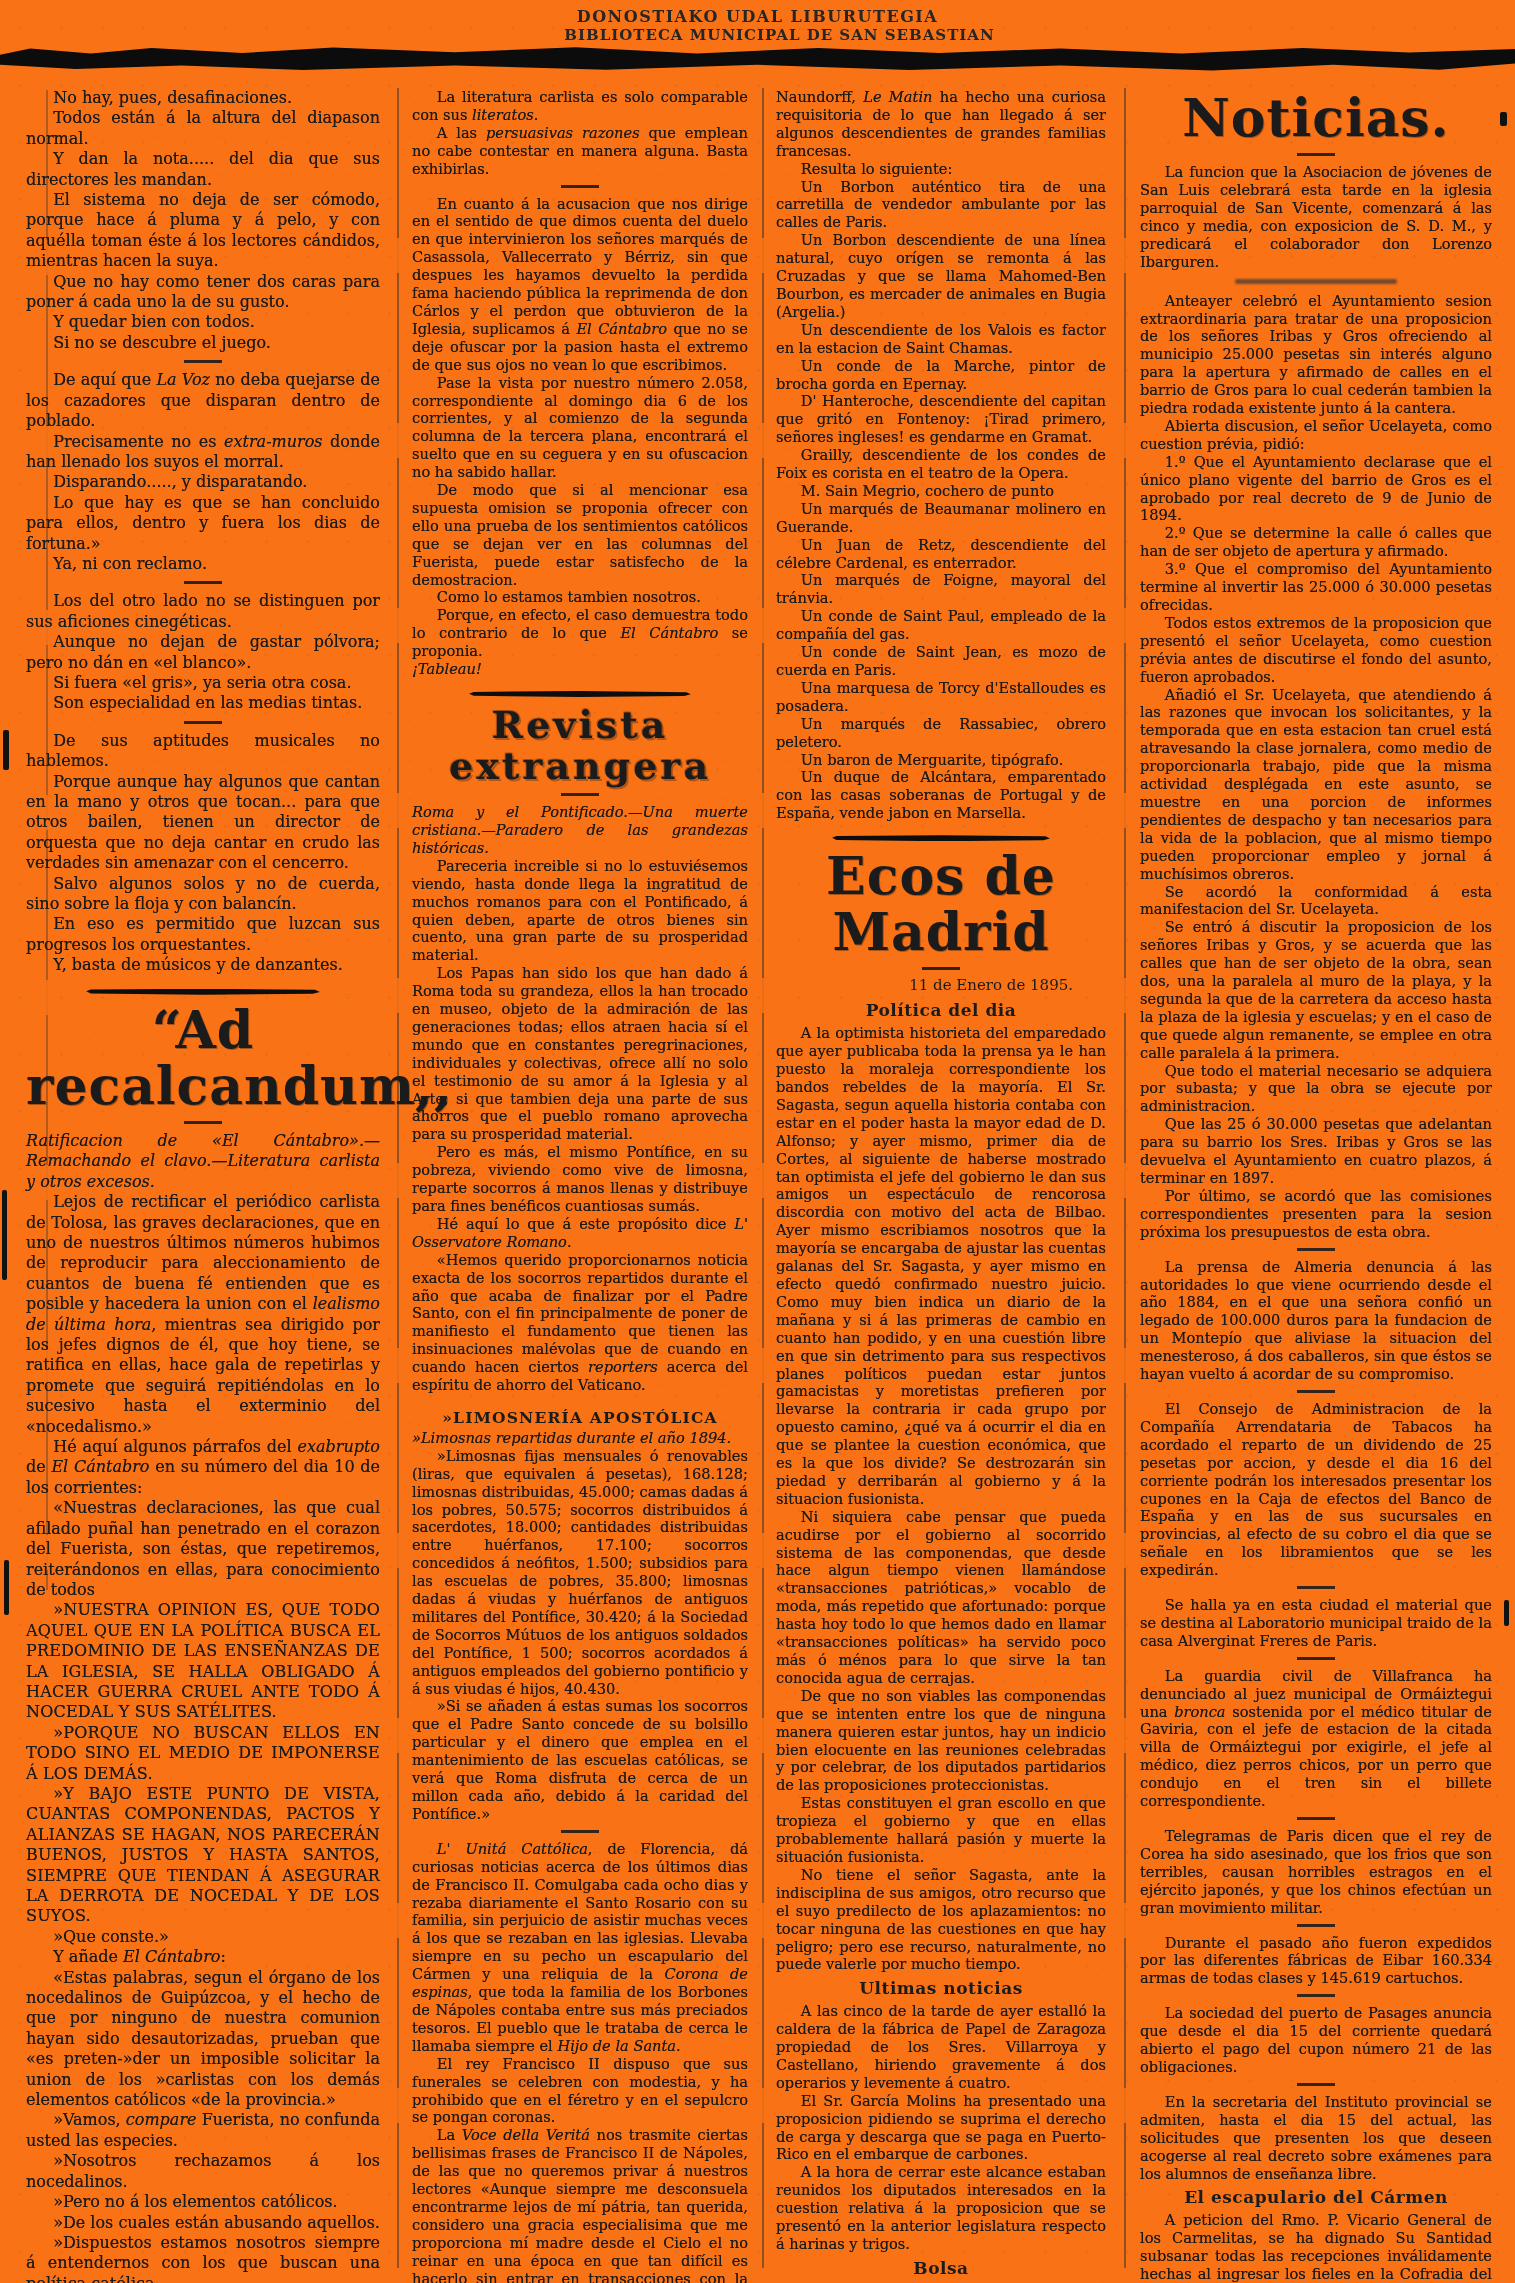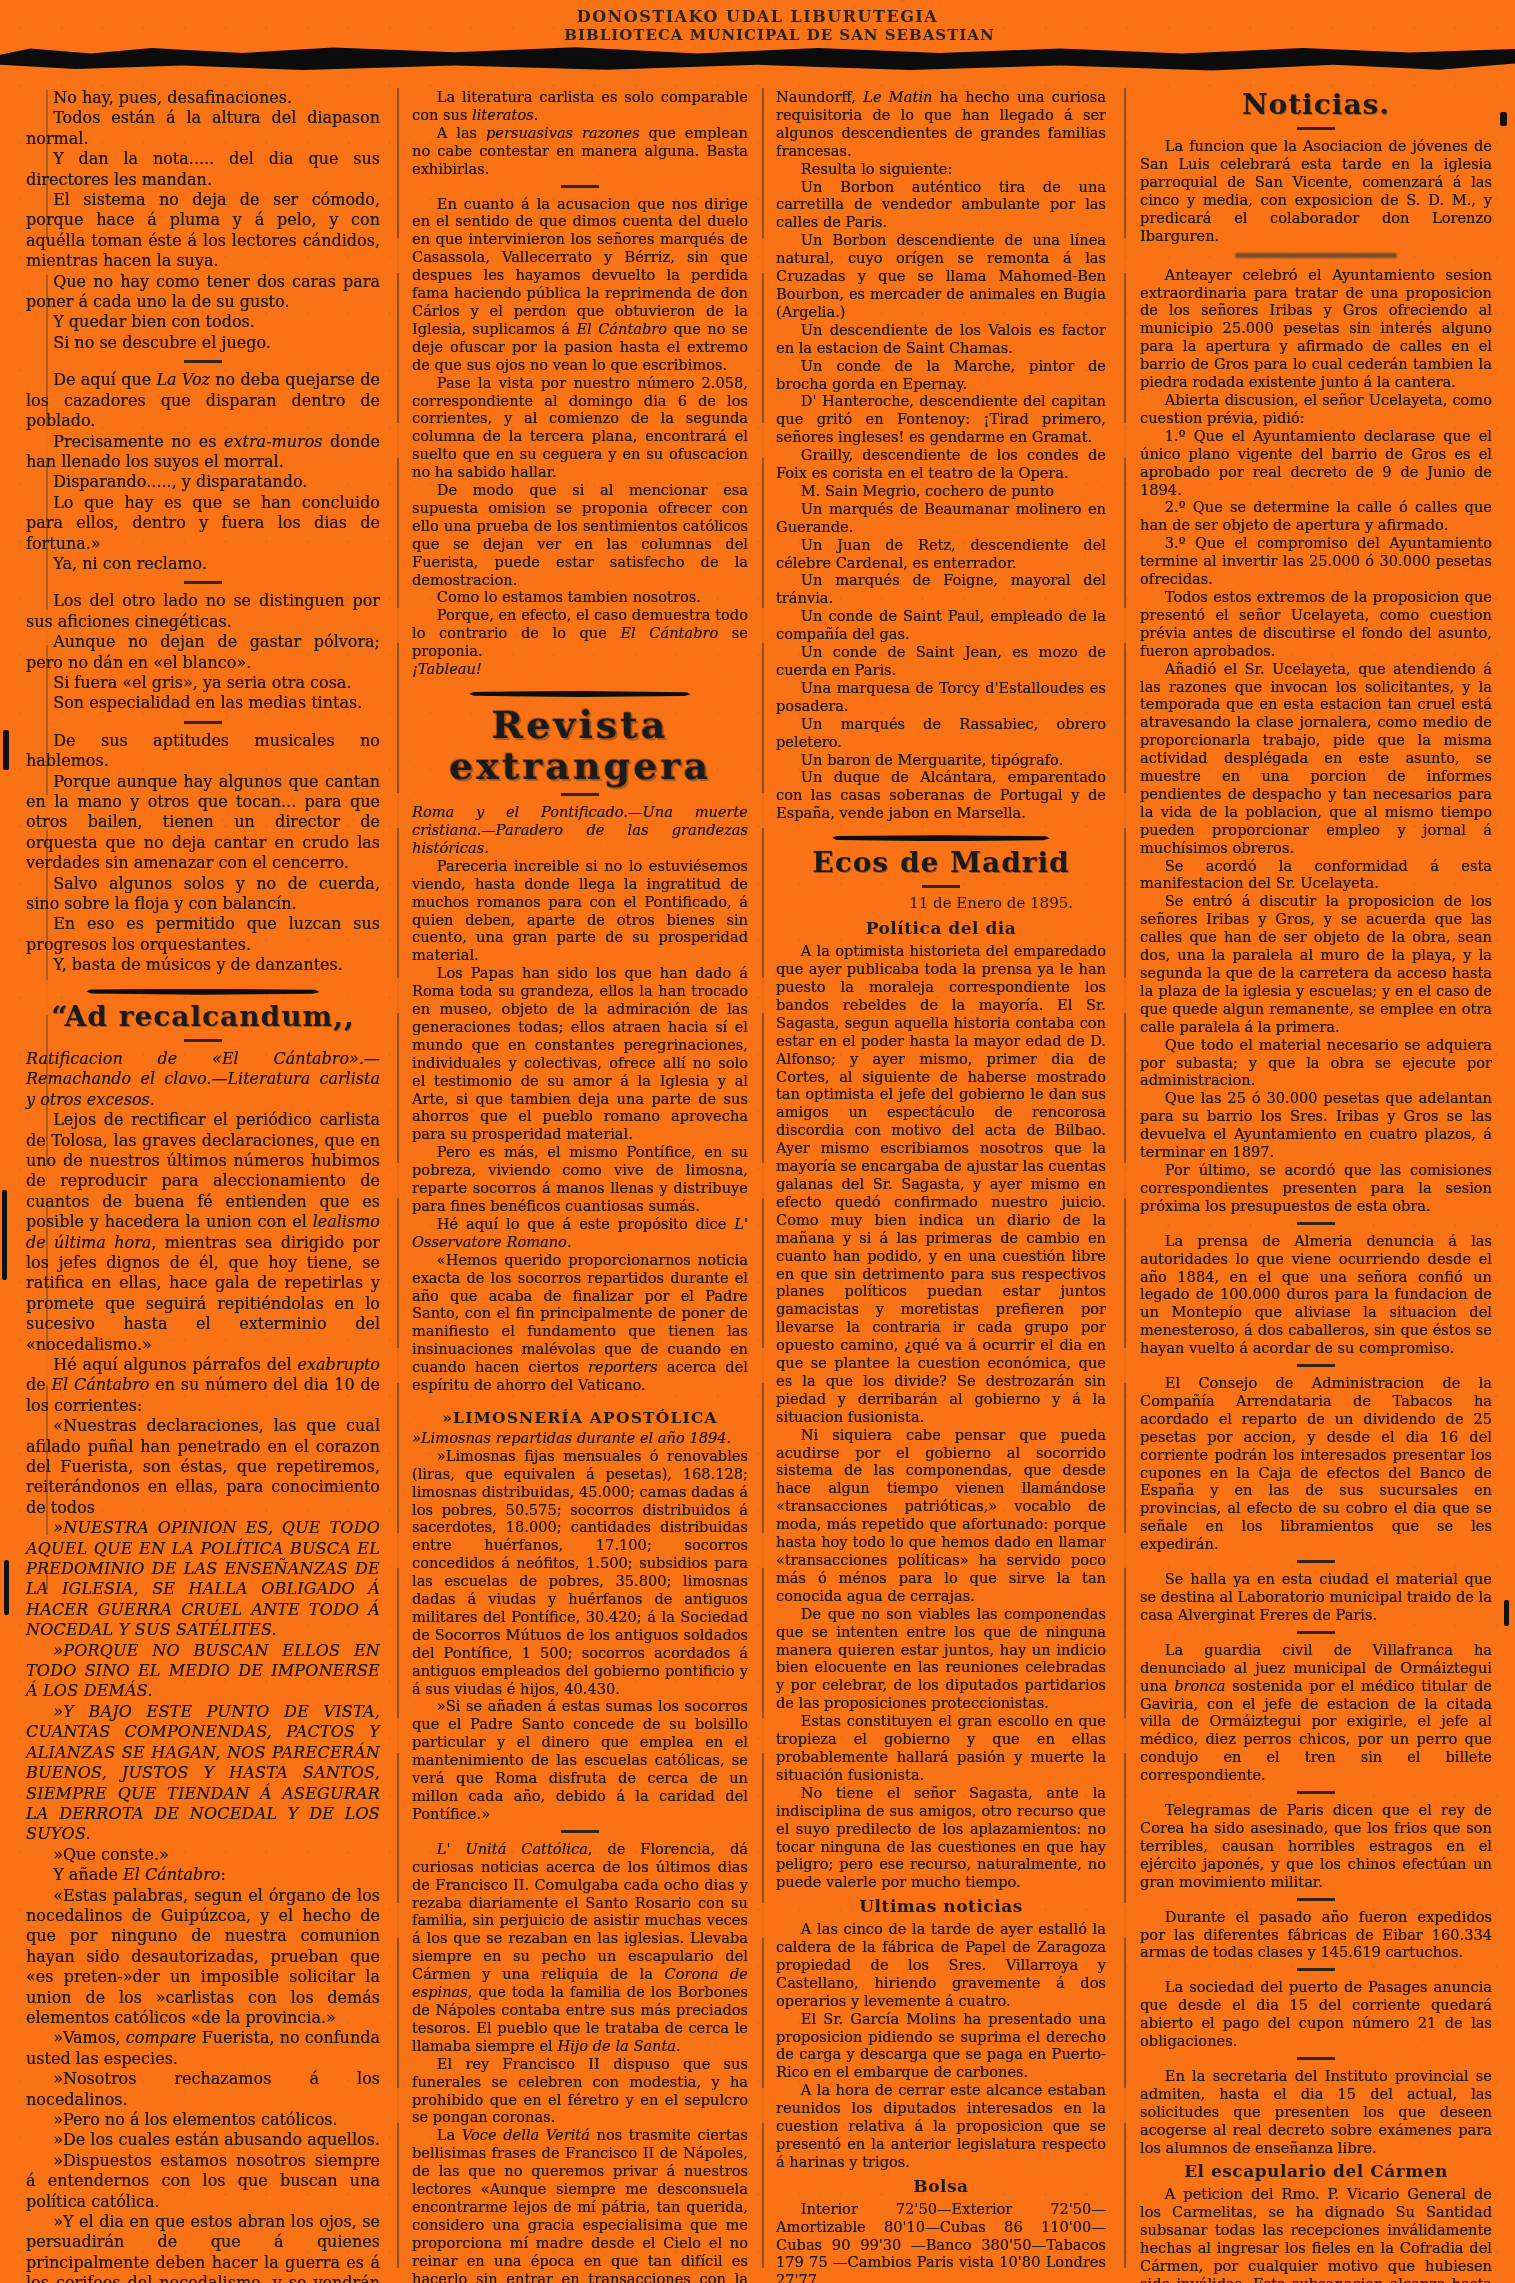--- a/index.html
+++ b/index.html
@@ -22,25 +22,25 @@
   .vrL{left:46px;top:90px;height:1500px;opacity:.35;}
   .speck{position:absolute;background:#111;border-radius:2px;}
   .col{position:absolute;top:88px;text-align:justify;}
   .c1{left:26px;width:354px;font-size:16px;line-height:20.4px;}
   .c2{left:412px;width:336px;font-size:14.6px;line-height:17.9px;}
   .c3{left:776px;width:330px;font-size:14.6px;line-height:17.9px;}
   .c4{left:1140px;width:352px;font-size:14.6px;line-height:17.9px;}
   .para{text-indent:1.7em;text-shadow:0 0 .5px rgba(20,20,20,.75);}
   .noind{text-indent:0;}
   .it{font-style:italic;}
-  .caps{letter-spacing:.2px;font-style:italic;}
+  .caps{letter-spacing:.2px;}
   .sep{width:38px;height:3px;background:#1c1c1c;margin:7px auto;opacity:.9;}
   .rule{width:66%;height:6px;background:#0d0d0d;margin:13px auto 7px;
         clip-path:polygon(0 45%,2% 15%,50% 0,98% 20%,100% 55%,97% 85%,50% 100%,2% 80%);}
-  .h1{font-weight:bold;font-size:28px;line-height:1.08;text-align:center;text-indent:0;
+  .h1{font-weight:bold;font-size:52px;line-height:1.08;text-align:center;text-indent:0;
       margin:2px 0 0;letter-spacing:1px;text-shadow:1px 1px 0 rgba(20,20,20,.35);}
   .ornate{font-size:38px;letter-spacing:3px;
       text-shadow:2px 2px 0 rgba(25,25,25,.32),-1px -1px 0 rgba(25,25,25,.28),1px -1px 0 rgba(25,25,25,.2);}
   .h2{font-weight:bold;font-size:17px;text-align:center;text-indent:0;margin:7px 0 4px;letter-spacing:.5px;}
   .h3{font-weight:bold;font-size:15.5px;text-align:center;margin:15px 0 2px;letter-spacing:1.2px;}
   .dateline{text-align:right;padding-right:2.2em;margin:4px 0 0;font-size:15px;}
   .smudge{width:46%;height:5px;background:#383838;margin:8px auto;filter:blur(1.1px);opacity:.7;border-radius:2px;}
 </style>
 </head>
 <body>

